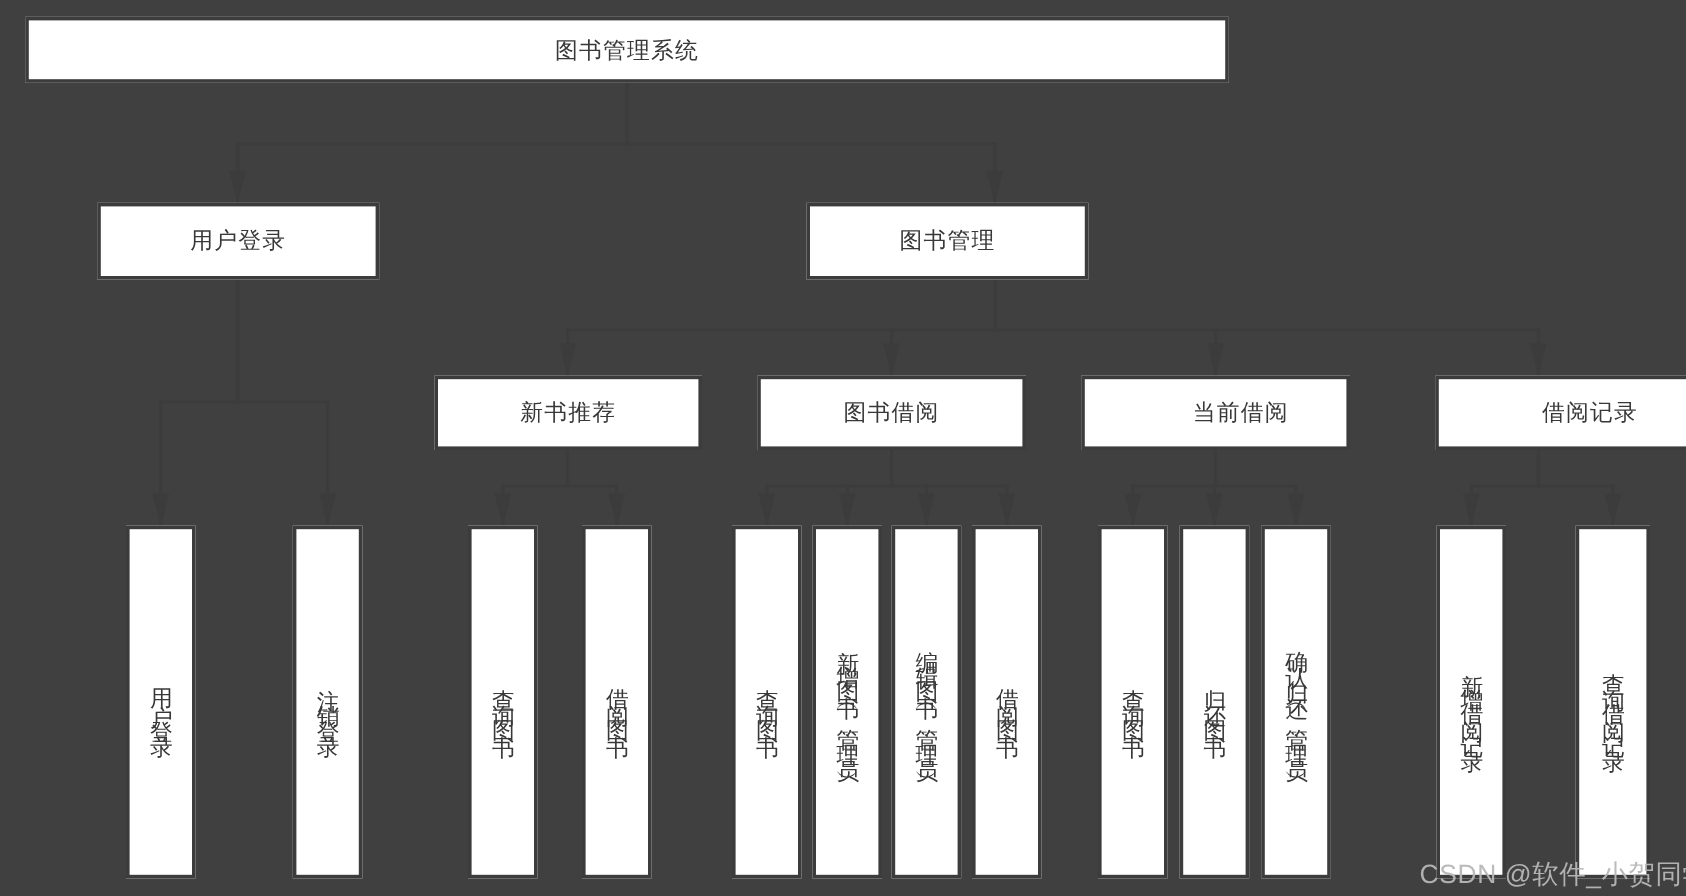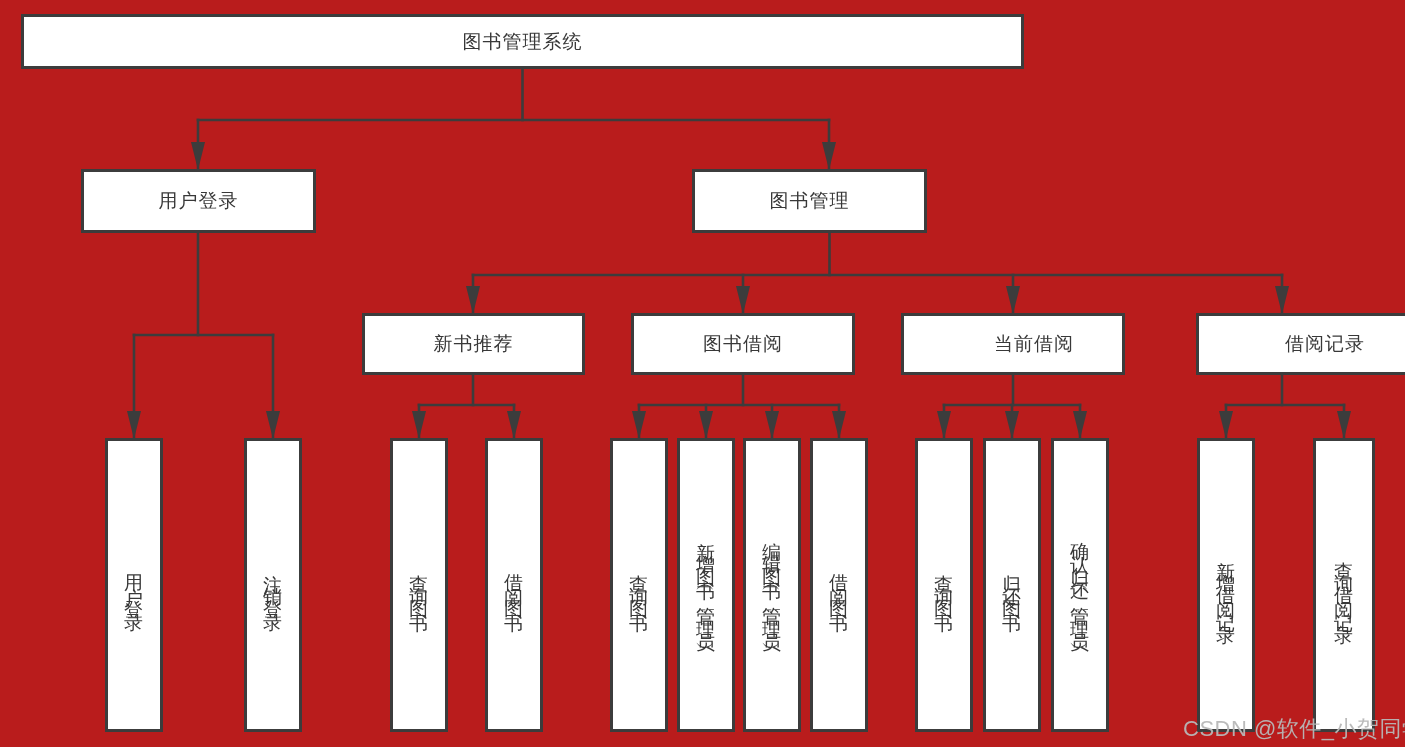--- a/index.html
+++ b/index.html
@@ -1,40 +1,40 @@
 <!DOCTYPE html>
 <html><head>
 <meta charset="utf-8">
 <style>
   html,body{margin:0;padding:0;background:#fff;}
   #stage{
     position:relative;
     width:1405px;height:747px;
-    background:#b91c1c;
+    background:#404040;
     font-family:"Liberation Sans", sans-serif;
     overflow:hidden;
   }
   #connectors{position:absolute;left:0;top:0;width:1405px;height:747px;}
   #connectors path{stroke:#3c3c3c;stroke-width:2.6;fill:none;stroke-linecap:square;}
   .node{
     position:absolute;box-sizing:border-box;
     border:3px solid #3c3c3c;background:#ffffff;
     display:flex;align-items:center;justify-content:center;
     color:#383838;z-index:2;
   }
   .node.h .label{font-size:19px;letter-spacing:1px;white-space:nowrap;}
   .node.v .vlabel{
     writing-mode:vertical-rl;text-orientation:mixed;
     font-size:19px;letter-spacing:13px;line-height:1;
     white-space:nowrap;
   }
   
   #n-root{left:21px;top:14px;width:1003px;height:55px;}
   #n-userlogin{left:81px;top:169px;width:235px;height:64px;}
-  #n-bookmgmt{left:692px;top:169px;width:235px;height:64px;}
+  #n-bookmgmt{left:672px;top:169px;width:235px;height:64px;}
   #n-newbook{left:362px;top:313px;width:223px;height:62px;}
   #n-bookborrow{left:631px;top:313px;width:224px;height:62px;}
   #n-currentborrow{left:901px;top:313px;width:224px;height:62px;padding-left:42px;}
   #n-borrowrecords{left:1196px;top:313px;width:223px;height:62px;padding-left:35px;}
   #l-login{left:105px;top:438px;width:58px;height:294px;}
   #l-logout{left:244px;top:438px;width:58px;height:294px;}
   #l-query1{left:390px;top:438px;width:58px;height:294px;}
   #l-borrow1{left:485px;top:438px;width:58px;height:294px;}
   #l-query2{left:610px;top:438px;width:58px;height:294px;}
   #l-addbook{left:677px;top:438px;width:58px;height:294px;}

